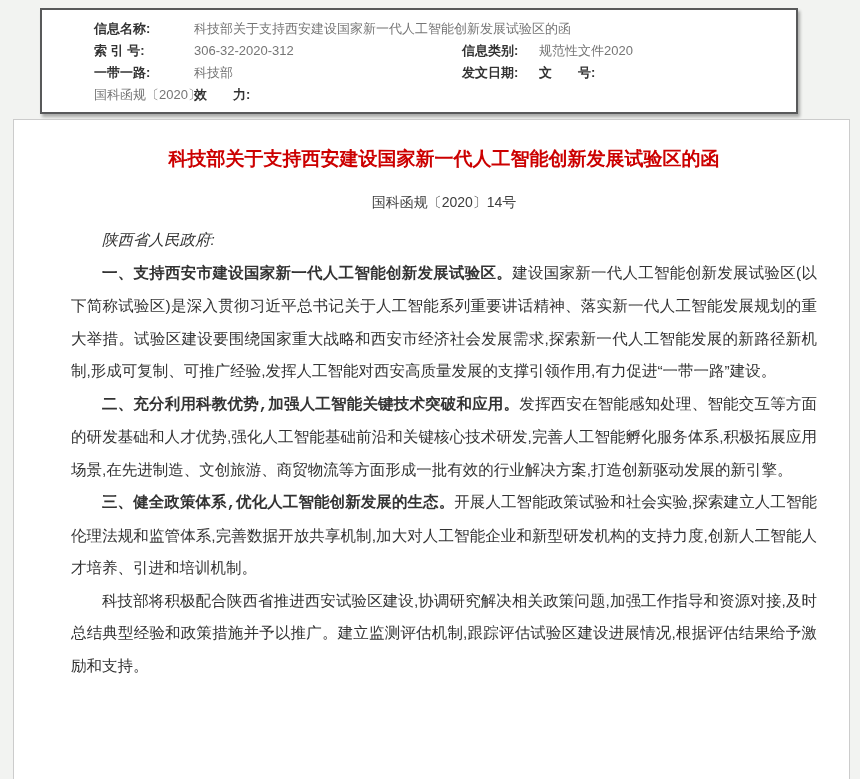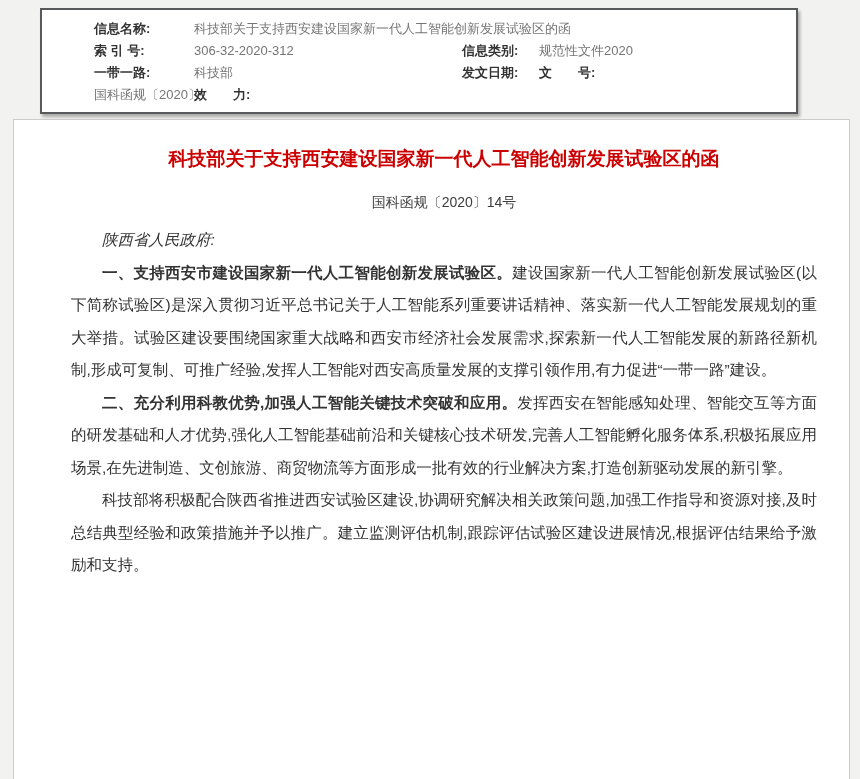--- a/index.html
+++ b/index.html
@@ -63,21 +63,21 @@
   }
   .doc-body {
     margin-top: 12px;
     color: #333333;
     font-size: 15.5px;
     line-height: 32.5px;
     text-align: justify;
   }
   .salutation { text-indent: 0; font-style: italic; }
   .para { text-indent: 2em; margin: 0; }
-  .para b { font-weight: bold; }
+  .para b { font-weight: bold; font-family: Liberation Mono, monospace; }
 </style>
 </head>
 <body>
 
 <div class="meta-box">
   <div class="meta-grid">
     <div class="meta-label">信息名称:</div>
     <div class="meta-value span3">科技部关于支持西安建设国家新一代人工智能创新发展试验区的函</div>
 
     <div class="meta-label">索 引 号:</div>
@@ -97,17 +97,18 @@
 </div>
 
 <div class="doc-box">
   <h1 class="doc-title">科技部关于支持西安建设国家新一代人工智能创新发展试验区的函</h1>
   <div class="doc-number">国科函规〔2020〕14号</div>
   <div class="doc-body">
     <p class="para salutation">陕西省人民政府:</p>
     <div>
         <p class="para"><b>一、支持西安市建设国家新一代人工智能创新发展试验区。</b><span>建设国家新一代人工智能创新发展试验区(以下简称试验区)是深入贯彻习近平总书记关于人工智能系列重要讲话精神、落实新一代人工智能发展规划的重大举措。试验区建设要围绕国家重大战略和西安市经济社会发展需求,探索新一代人工智能发展的新路径新机制,形成可复制、可推广经验,发挥人工智能对西安高质量发展的支撑引领作用,有力促进“一带一路”建设。</span></p>
         <p class="para"><b>二、充分利用科教优势,加强人工智能关键技术突破和应用。</b><span>发挥西安在智能感知处理、智能交互等方面的研发基础和人才优势,强化人工智能基础前沿和关键核心技术研发,完善人工智能孵化服务体系,积极拓展应用场景,在先进制造、文创旅游、商贸物流等方面形成一批有效的行业解决方案,打造创新驱动发展的新引擎。</span></p>
+        <p class="para"><b>三、健全政策体系,优化人工智能创新发展的生态。</b><span>开展人工智能政策试验和社会实验,探索建立人工智能伦理法规和监管体系,完善数据开放共享机制,加大对人工智能企业和新型研发机构的支持力度,创新人工智能人才培养、引进和培训机制。</span></p>
         <p class="para"><span>科技部将积极配合陕西省推进西安试验区建设,协调研究解决相关政策问题,加强工作指导和资源对接,及时总结典型经验和政策措施并予以推广。建立监测评估机制,跟踪评估试验区建设进展情况,根据评估结果给予激励和支持。</span></p>
         <p class="para"></p>
       </div>
   </div>
 </div>
 
 </body></html>

